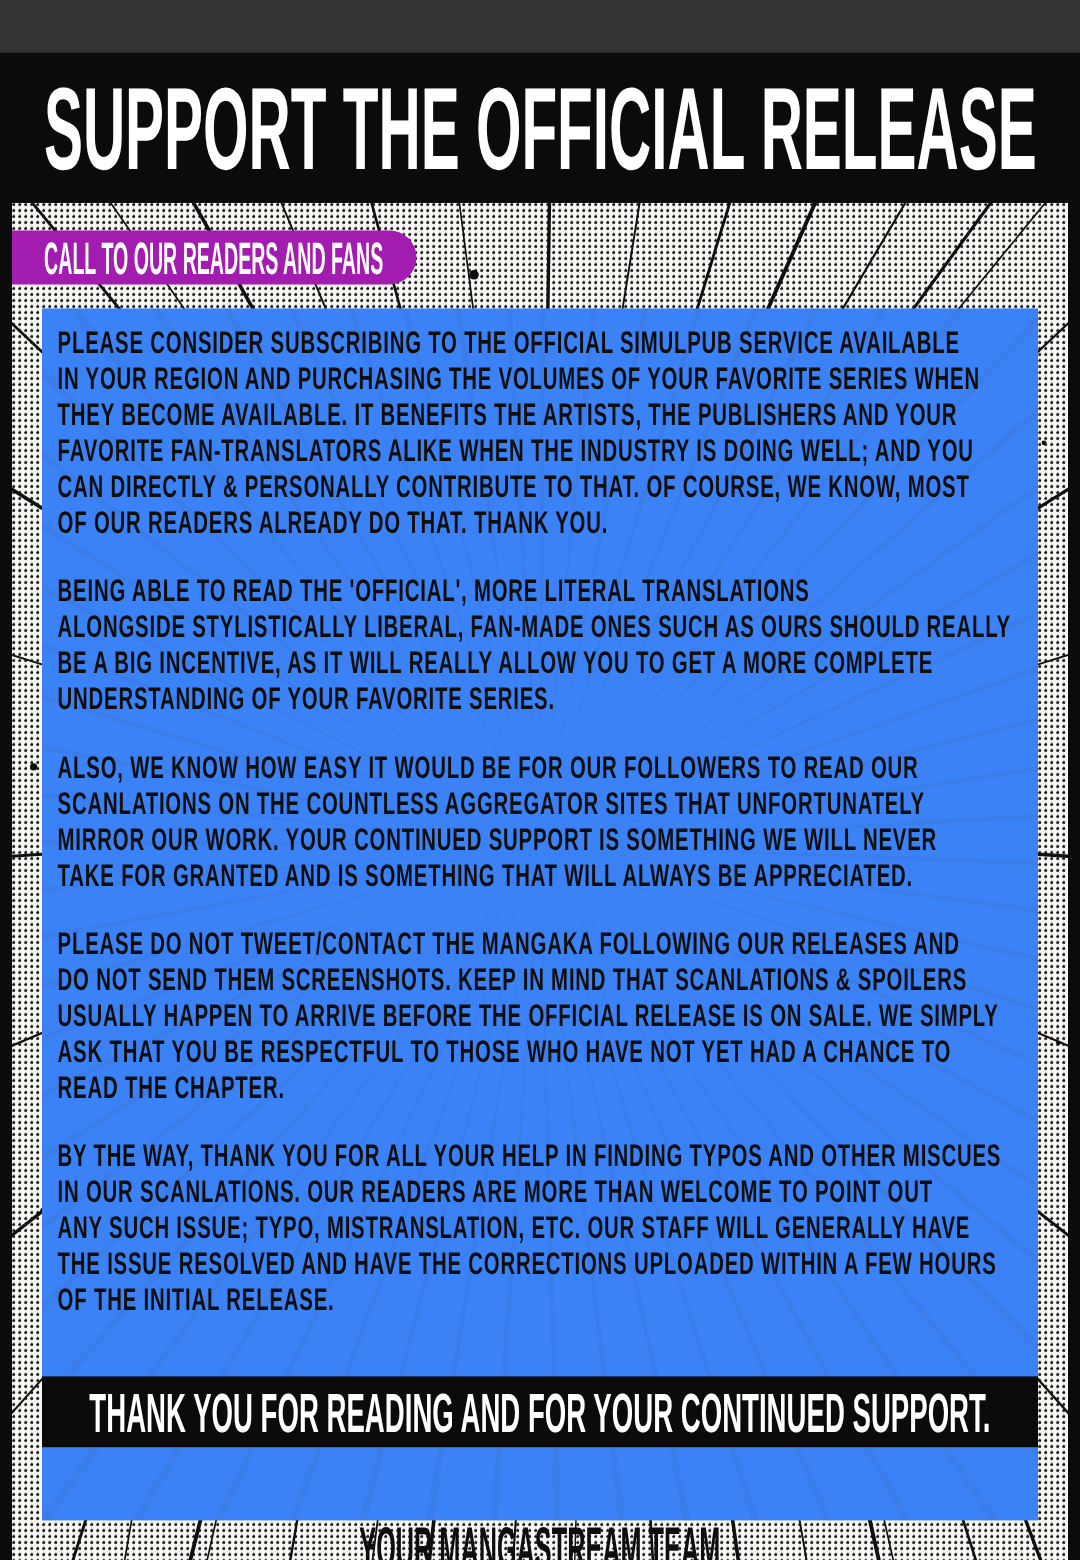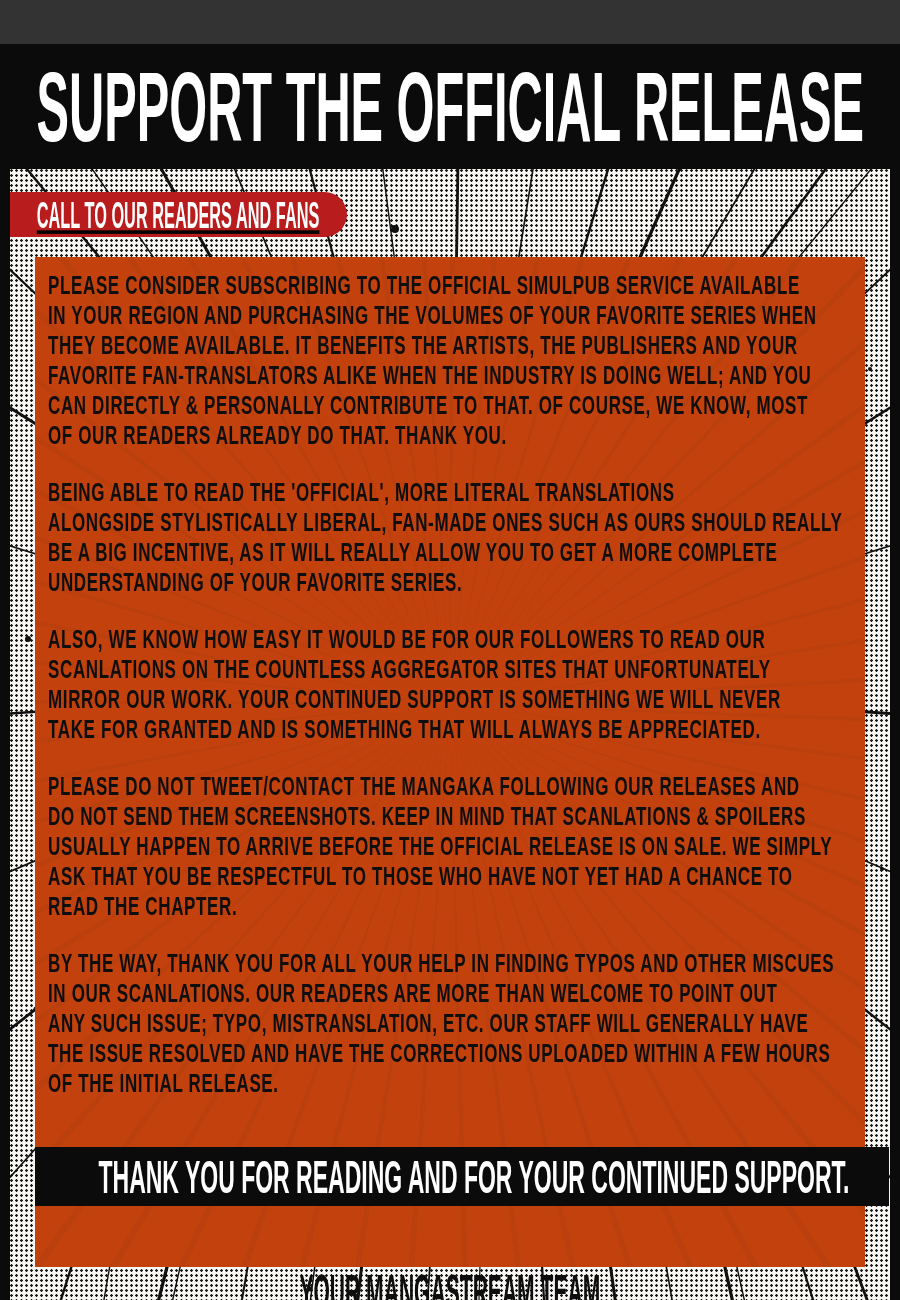--- a/index.html
+++ b/index.html
@@ -24,52 +24,52 @@
     background:#0b0b0b; display:flex; align-items:center; justify-content:center;
   }
   .title {
     margin:0; color:#ffffff; font-weight:bold; font-size:84px; line-height:84px;
     white-space:nowrap; transform:scale(0.58,1.16); transform-origin:center;
   }
 
   
   .badge {
     position:absolute; left:10px; top:148px; width:337px; height:45px;
-    background:#b91c1c; border-radius:0 24px 24px 0;
-    display:flex; align-items:center; justify-content:center;text-decoration:underline;
+    background:#a21caf; border-radius:0 24px 24px 0;
+    display:flex; align-items:center; justify-content:center;
   }
   .badge-label {
     color:#ffffff; font-weight:bold; font-size:32px; line-height:32px;
     white-space:nowrap; transform:scale(0.51,1.18); transform-origin:center;
   }
 
   
   .panel {
     position:absolute; left:35px; top:213px; width:830px; height:1010px;
-    background:#c2410c; overflow:hidden;
+    background:#3b82f6; overflow:hidden;
   }
   .panel::before {
     content:""; position:absolute; left:-220px; top:-220px; right:-220px; bottom:-220px;
     background: repeating-conic-gradient(from 0deg at 50% 46%,
       rgba(40,40,40,0.05) 0deg 0.6deg, rgba(0,0,0,0) 0.6deg 5.4deg);
   }
   .text-col {
     position:absolute; left:13px; top:13px; width:1240px; z-index:1;
     transform:scaleX(0.653); transform-origin:left top;
   }
   .para {
     margin:0 0 27px 0; color:#0e0e0e; font-weight:bold;
     font-size:26px; line-height:30px; letter-spacing:1px;
     white-space:pre-line;
   }
 
   
   .thanks-band {
     position:absolute; left:35px; top:1103px; width:830px; height:59px;
-    background:#0b0b0b; display:flex; align-items:center; justify-content:center; z-index:2;padding-left:24px;
+    background:#0b0b0b; display:flex; align-items:center; justify-content:center; z-index:2;
   }
   .thanks-text {
     color:#ffffff; font-weight:bold; font-size:46px; line-height:46px;
     white-space:nowrap; transform:scaleX(0.50); transform-origin:center;
   }
   .team-band {
     position:absolute; left:35px; top:1216px; width:830px; height:63px;
     display:flex; align-items:center; justify-content:center; z-index:2;
   }
   .team-text {

